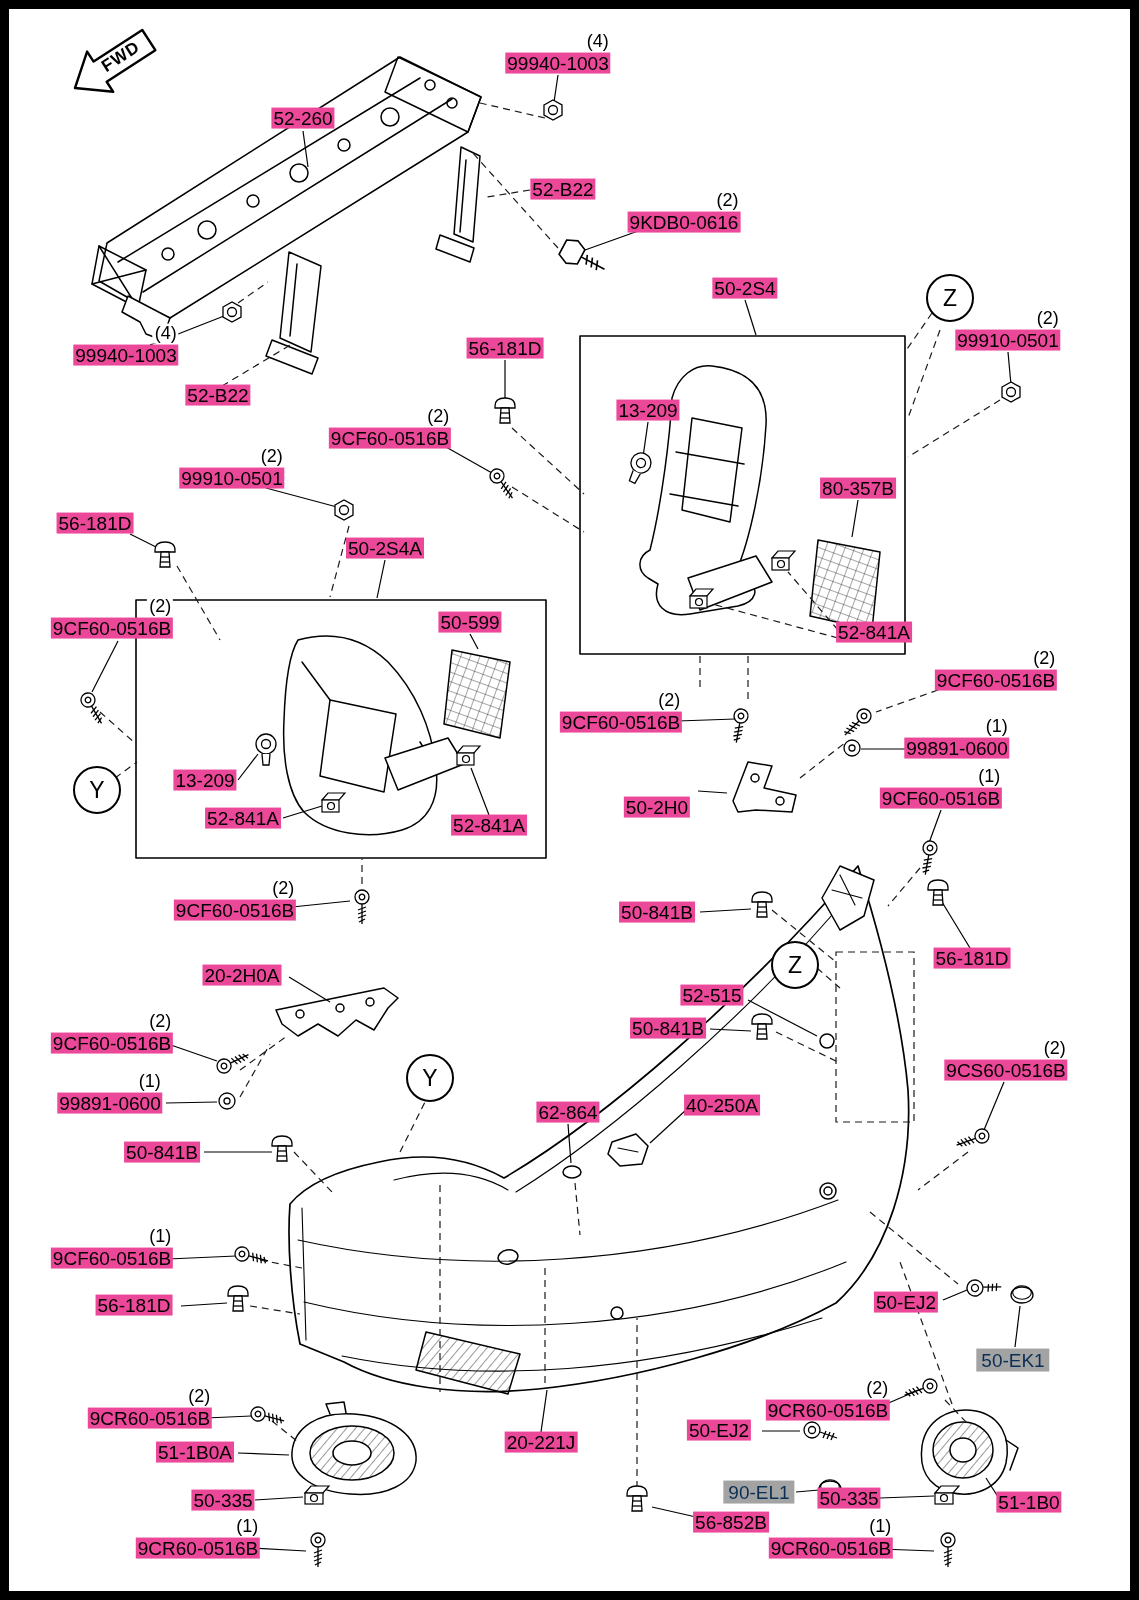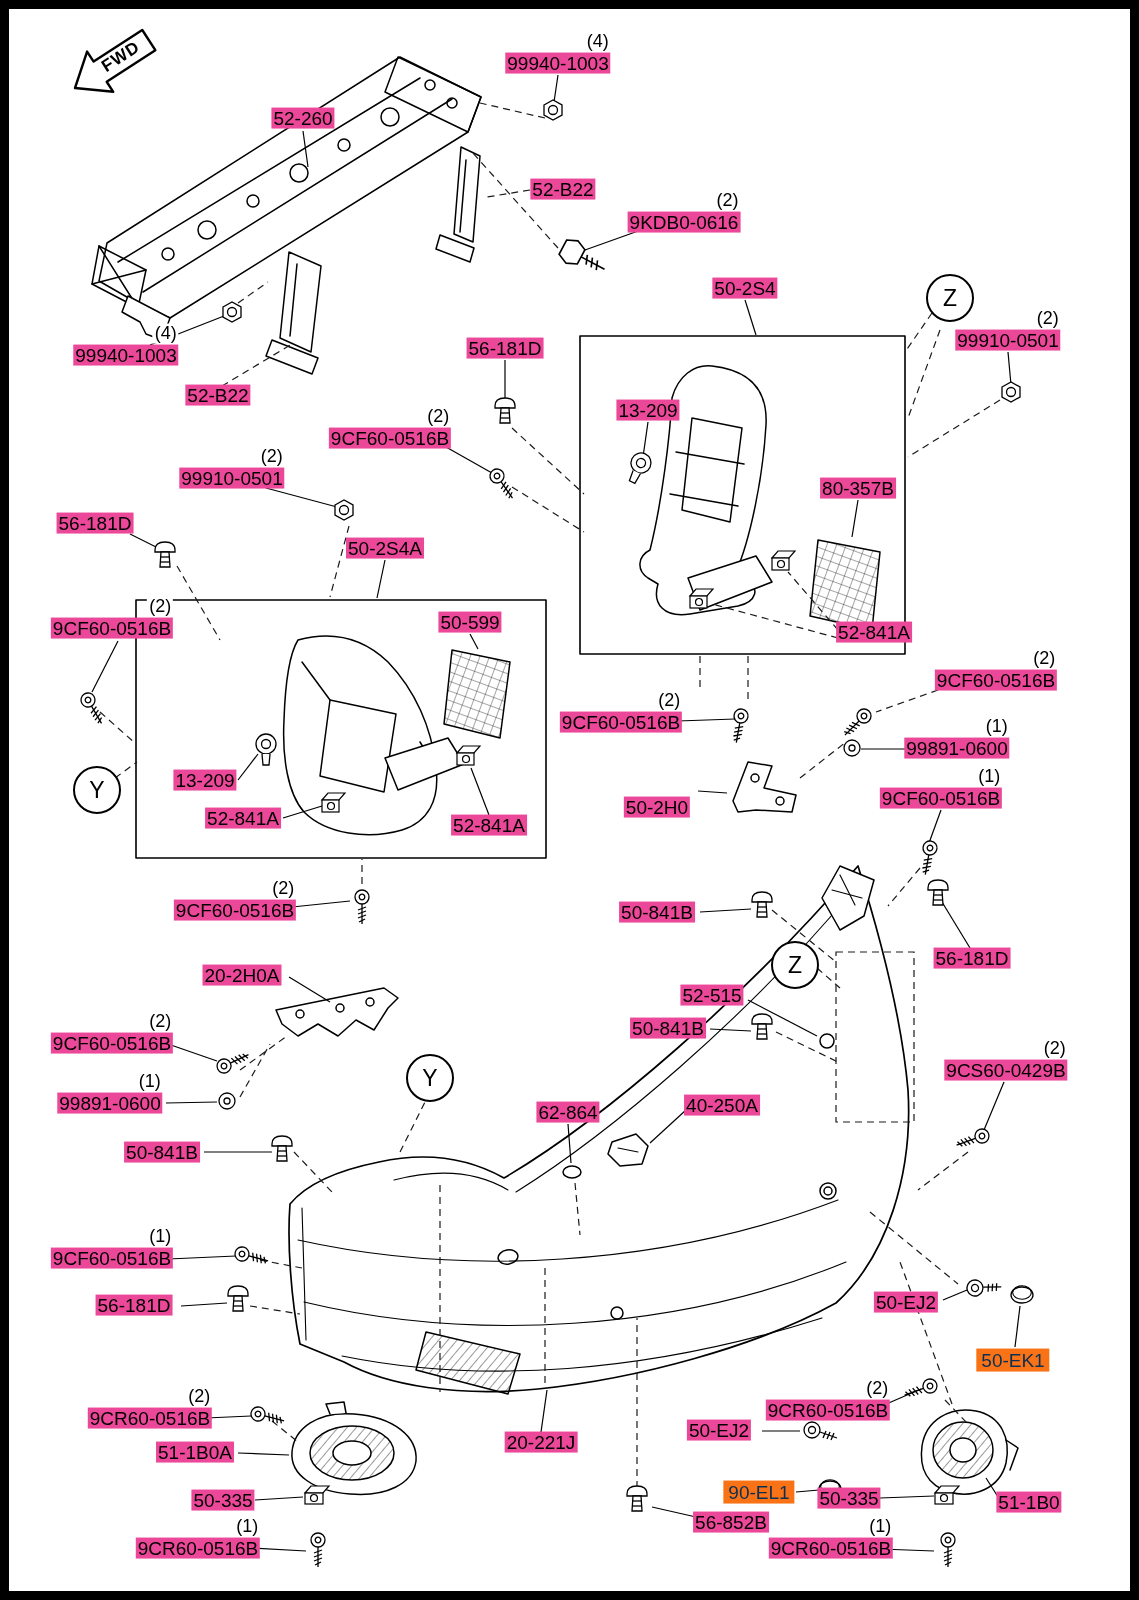--- a/index.html
+++ b/index.html
@@ -9,21 +9,21 @@
     margin:0 auto;
   }
   .frame{position:absolute;inset:0;border:9px solid #000;pointer-events:none;z-index:50;}
   svg.art{position:absolute;left:0;top:0;z-index:1;}
   .label{
     position:absolute;transform:translate(-50%,-50%);
     font-size:19px;line-height:1.1;white-space:nowrap;z-index:10;
   }
   .label .txt{background:#ec4899;padding:0 2px;}
   .label .qty{position:absolute;right:0;top:-22px;font-size:18px;background:#fff;padding:0 2px;}
-  .label.hl .txt{background:#f97316;color:#0a2f55;padding:1px 5px;}
+  .label.hl .txt{background:#a3a3a3;color:#0a2f55;padding:1px 5px;}
   .marker{
     position:absolute;width:44px;height:44px;border:2px solid #000;border-radius:50%;
     transform:translate(-50%,-50%);display:flex;align-items:center;justify-content:center;
     font-size:23px;background:#fff;z-index:10;
   }
   .fwd{
     position:absolute;left:121px;top:57px;
     transform:translate(-50%,-50%) rotate(-33deg);
     font-size:17px;font-weight:bold;letter-spacing:1px;z-index:10;
   }
@@ -403,21 +403,21 @@
   <div class="label" style="left:941px;top:799px"><span class="qty">(1)</span><span class="txt">9CF60-0516B</span></div>
   <div class="label" style="left:243px;top:819px"><span class="txt">52-841A</span></div>
   <div class="label" style="left:489px;top:826px"><span class="txt">52-841A</span></div>
   <div class="label" style="left:235px;top:911px"><span class="qty">(2)</span><span class="txt">9CF60-0516B</span></div>
   <div class="label" style="left:657px;top:913px"><span class="txt">50-841B</span></div>
   <div class="label" style="left:972px;top:959px"><span class="txt">56-181D</span></div>
   <div class="label" style="left:242px;top:976px"><span class="txt">20-2H0A</span></div>
   <div class="label" style="left:712px;top:996px"><span class="txt">52-515</span></div>
   <div class="label" style="left:668px;top:1029px"><span class="txt">50-841B</span></div>
   <div class="label" style="left:112px;top:1044px"><span class="qty">(2)</span><span class="txt">9CF60-0516B</span></div>
-  <div class="label" style="left:1006px;top:1071px"><span class="qty">(2)</span><span class="txt">9CS60-0429B</span></div>
+  <div class="label" style="left:1006px;top:1071px"><span class="qty">(2)</span><span class="txt">9CS60-0516B</span></div>
   <div class="label" style="left:110px;top:1104px"><span class="qty">(1)</span><span class="txt">99891-0600</span></div>
   <div class="label" style="left:722px;top:1106px"><span class="txt">40-250A</span></div>
   <div class="label" style="left:568px;top:1113px"><span class="txt">62-864</span></div>
   <div class="label" style="left:162px;top:1153px"><span class="txt">50-841B</span></div>
   <div class="label" style="left:112px;top:1259px"><span class="qty">(1)</span><span class="txt">9CF60-0516B</span></div>
   <div class="label" style="left:134px;top:1306px"><span class="txt">56-181D</span></div>
   <div class="label" style="left:906px;top:1303px"><span class="txt">50-EJ2</span></div>
   <div class="label hl" style="left:1013px;top:1361px"><span class="txt">50-EK1</span></div>
   <div class="label" style="left:828px;top:1411px"><span class="qty">(2)</span><span class="txt">9CR60-0516B</span></div>
   <div class="label" style="left:150px;top:1419px"><span class="qty">(2)</span><span class="txt">9CR60-0516B</span></div>

